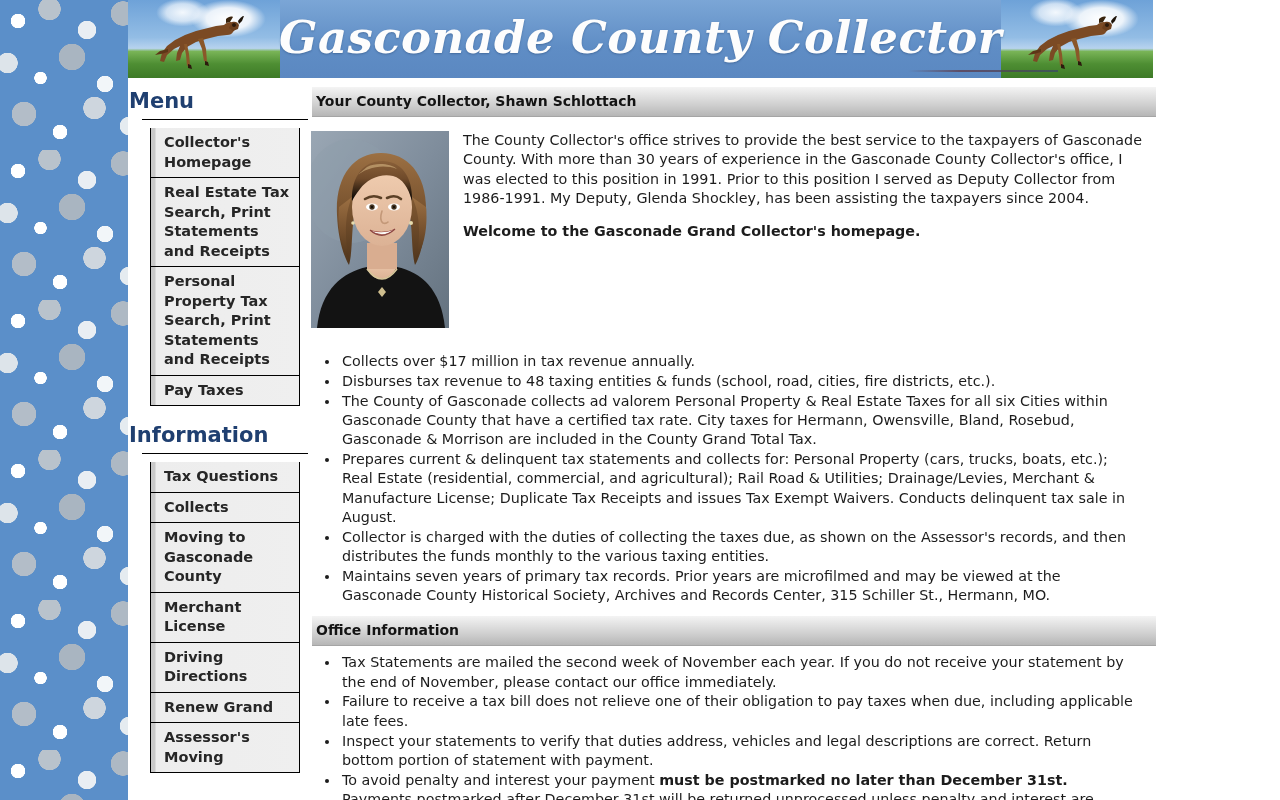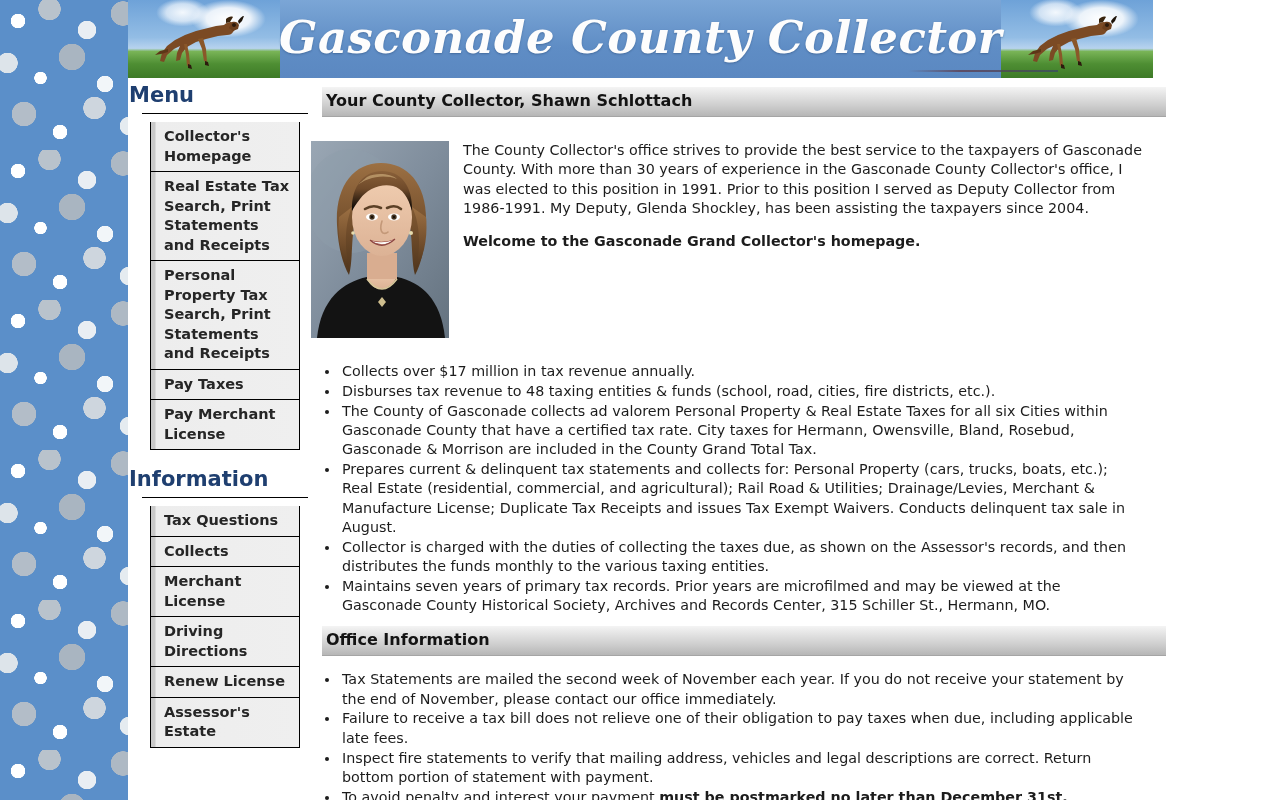--- a/index.html
+++ b/index.html
@@ -124,21 +124,21 @@
 
   
   .side-head {
     font-size: 21px;
     font-weight: bold;
     color: #1f3f70;
     margin: 10px 0 7px 0;
     padding-left: 1px;
     line-height: 22px;
   }
-  .side-head.first { margin-top: 6px; }
+  .side-head.first { margin-top: 12px; }
   .menu-list {
     margin: 0 0 2px 14px;
     width: 150px;
     list-style: none;
     padding: 8px;
     border-top: 1px solid #000000;
   }
   .menu-item {
     display: block;
     border: 1px solid #000000;
@@ -153,26 +153,26 @@
     line-height: 19.5px;
     text-decoration: none;
     border-left: 1px solid #000;
     cursor: pointer;
   }
 
   
   .sec-head {
     background: linear-gradient(to bottom, #f4f4f4 0%, #e3e3e3 28%, #cfcfcf 62%, #b6b6b6 100%);
     border-bottom: 1px solid #a5a5a5;
-    font-size: 16px;
+    font-size: 14px;
     font-weight: bold;
     color: #131313;
     padding: 3px 0 4px 4px;
     line-height: 22px;
-    margin: 14px;
+    margin: 4px;
     width: 844px;
     box-sizing: border-box;
   }
   .sec-head.first { margin-top: 9px; }
   .sec-head.spaced { margin-top: 11px; }
 
   .intro {
     position: relative;
     padding: 10px 0 0 0;
     min-height: 214px;
@@ -264,44 +264,44 @@
           </li>
         <li>
             <a class="menu-item" href="#">Real Estate Tax Search, Print Statements and Receipts</a>
           </li>
         <li>
             <a class="menu-item" href="#">Personal Property Tax Search, Print Statements and Receipts</a>
           </li>
         <li>
             <a class="menu-item" href="#">Pay Taxes</a>
           </li>
-        <li>
-            <a class="menu-item" href="#">Pay Merchant License</a>
-          </li>
       </ul>
 
       <div class="side-head">Information</div>
       <ul class="menu-list">
         <li>
             <a class="menu-item" href="#">Tax Questions</a>
           </li>
         <li>
             <a class="menu-item" href="#">Collects</a>
           </li>
         <li>
+            <a class="menu-item" href="#">Moving to Gasconade County</a>
+          </li>
+        <li>
             <a class="menu-item" href="#">Merchant License</a>
           </li>
         <li>
             <a class="menu-item" href="#">Driving Directions</a>
           </li>
         <li>
-            <a class="menu-item" href="#">Renew License</a>
-          </li>
-        <li>
-            <a class="menu-item" href="#">Assessor's Estate</a>
+            <a class="menu-item" href="#">Renew Grand</a>
+          </li>
+        <li>
+            <a class="menu-item" href="#">Assessor's Moving</a>
           </li>
       </ul>
 
     </div>
 
     <div class="content">
 
       <h2 class="sec-head first">Your County Collector, Shawn Schlottach</h2>
 
       <div class="intro">
@@ -379,20 +379,20 @@
         <li>The County of Gasconade collects ad valorem Personal Property &amp; Real Estate Taxes for all six Cities within Gasconade County that have a certified tax rate. City taxes for Hermann, Owensville, Bland, Rosebud, Gasconade &amp; Morrison are included in the County Grand Total Tax.</li>
         <li>Prepares current &amp; delinquent tax statements and collects for: Personal Property (cars, trucks, boats, etc.); Real Estate (residential, commercial, and agricultural); Rail Road &amp; Utilities; Drainage/Levies, Merchant &amp; Manufacture License; Duplicate Tax Receipts and issues Tax Exempt Waivers. Conducts delinquent tax sale in August.</li>
         <li>Collector is charged with the duties of collecting the taxes due, as shown on the Assessor's records, and then distributes the funds monthly to the various taxing entities.</li>
         <li>Maintains seven years of primary tax records. Prior years are microfilmed and may be viewed at the Gasconade County Historical Society, Archives and Records Center, 315 Schiller St., Hermann, MO.</li>
       </ul>
 
       <h2 class="sec-head spaced">Office Information</h2>
       <ul class="bullets">
         <li>Tax Statements are mailed the second week of November each year. If you do not receive your statement by the end of November, please contact our office immediately.</li>
         <li>Failure to receive a tax bill does not relieve one of their obligation to pay taxes when due, including applicable late fees.</li>
-        <li>Inspect fire statements to verify that mailing address, vehicles and legal descriptions are correct. Return bottom portion of statement with payment.</li>
+        <li>Inspect your statements to verify that duties address, vehicles and legal descriptions are correct. Return bottom portion of statement with payment.</li>
         <li><span>To avoid penalty and interest your payment </span><b>must be postmarked no later than December 31st.</b><span> Payments postmarked after December 31st will be returned unprocessed unless penalty and interest are included.</span></li>
 
       </ul>
 
     </div>
   </div>
 </div>
 
 </body></html>

